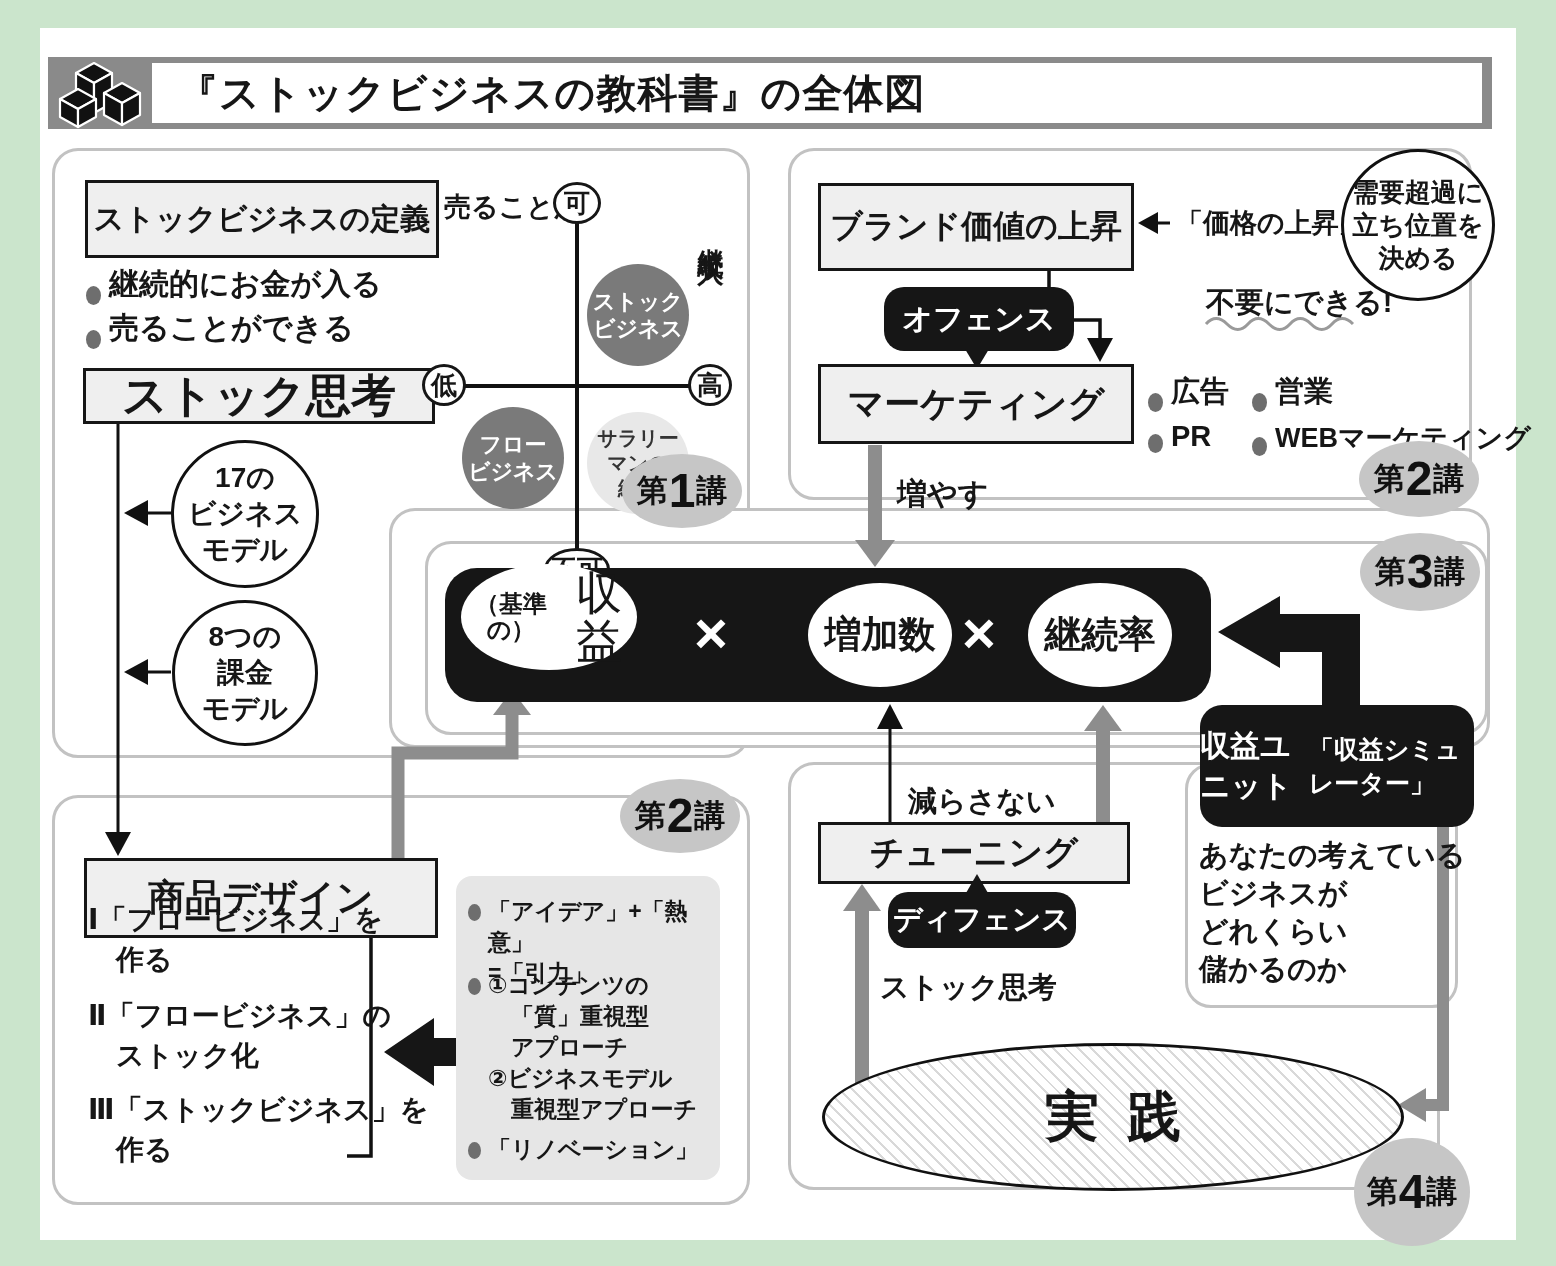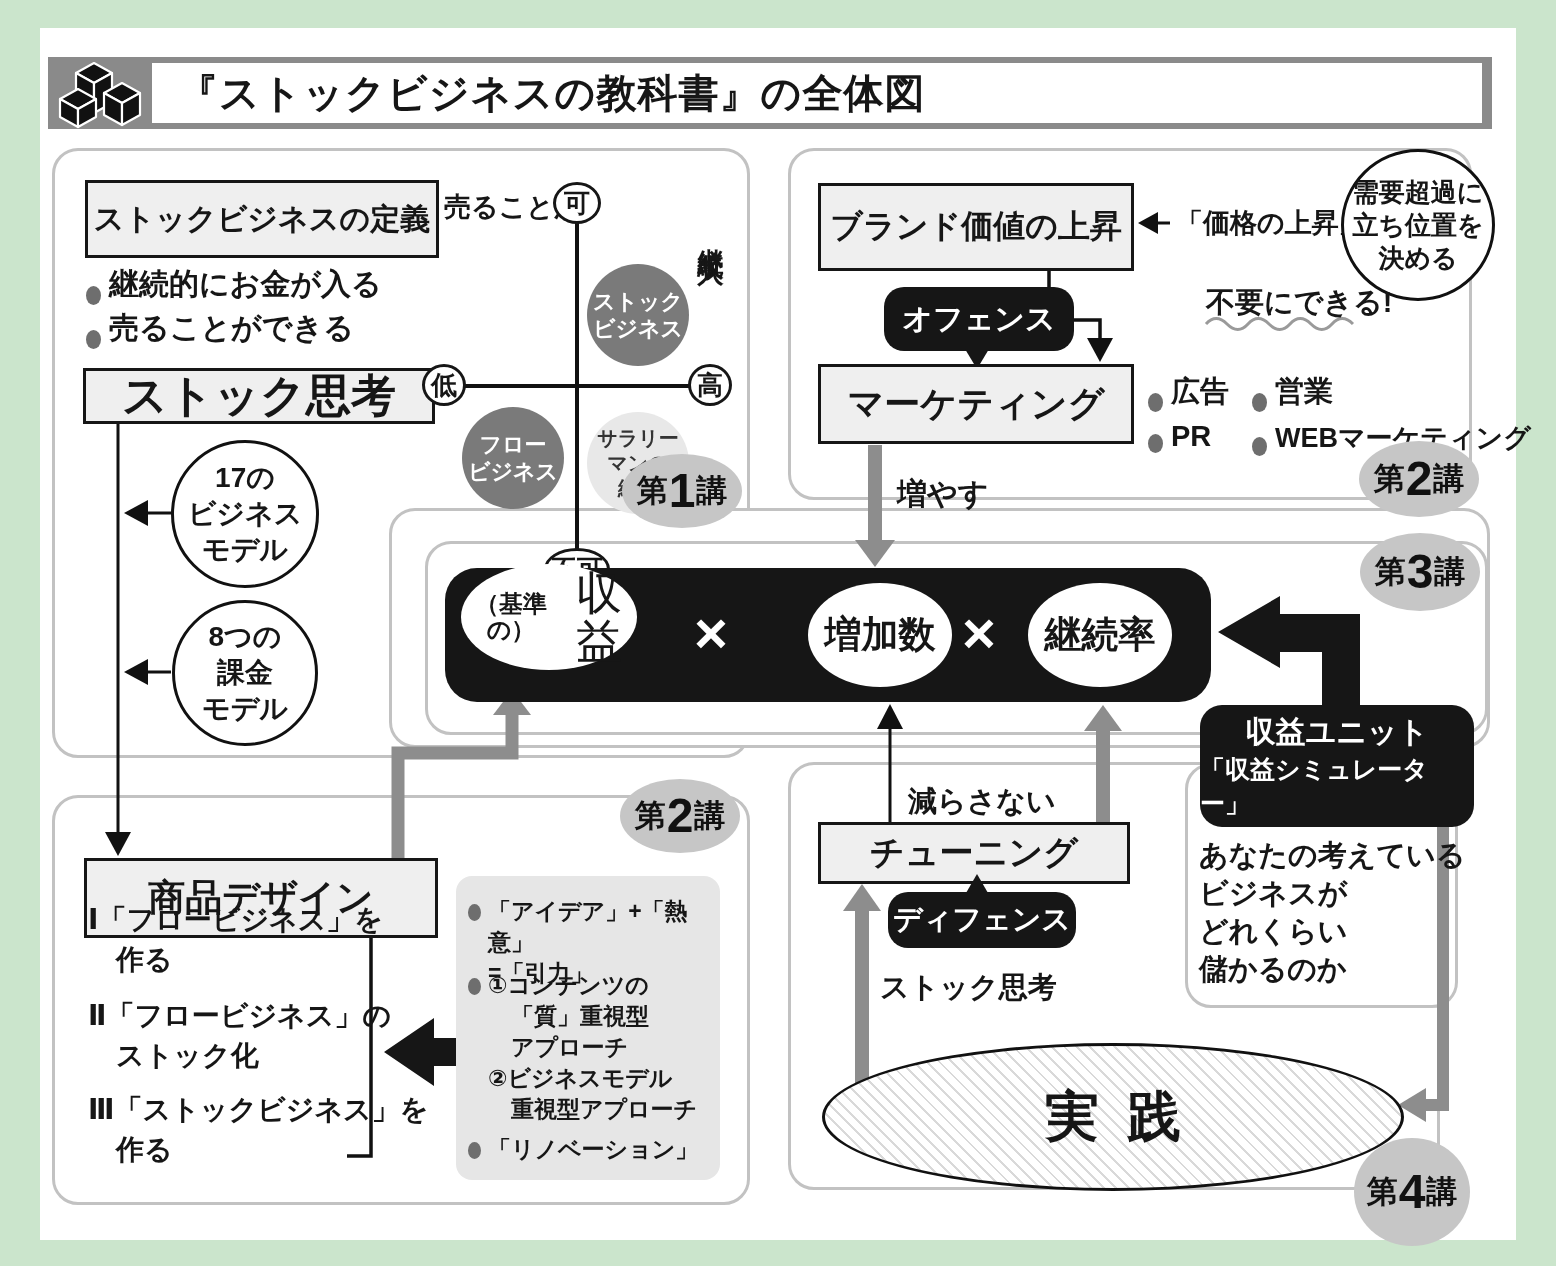--- a/index.html
+++ b/index.html
@@ -222,21 +222,21 @@
   <div class="lbl" style="left:694px;top:599px;font-size:58px;color:#fff">×</div>
   <div class="circ" style="left:808px;top:583px;width:144px;height:104px;background:#fff;font-size:37px">増加数</div>
   <div class="lbl" style="left:962px;top:599px;font-size:58px;color:#fff">×</div>
   <div class="circ" style="left:1028px;top:583px;width:144px;height:104px;background:#fff;font-size:37px">継続率</div>
   <div class="badge" style="left:1360px;top:533px;width:120px;height:78px">
     <span>第</span>
       <span class="num">3</span>
       <span>講</span>
   </div>
 
-  <div class="blackbox" style="left:1200px;top:705px;width:274px;height:122px;border-radius:22px;flex-direction:column">
+  <div class="blackbox" style="left:1200px;top:705px;width:274px;height:122px;border-radius:22px;flex-direction:row">
     <span style="font-size:30px;line-height:40px">収益ユニット</span>
     <span style="font-size:25px;line-height:34px">「収益シミュレーター」</span>
   </div>
   <div class="lbl ml" style="left:1199px;top:836px;font-size:29px;line-height:38px;white-space:pre-line">あなたの考えている
 ビジネスが
 どれくらい
 儲かるのか</div>
 
   <div class="lbl" style="left:908px;top:782px;font-size:29px">減らさない</div>
   <div class="box" style="left:818px;top:822px;width:312px;height:62px;font-size:34px">チューニング</div>

